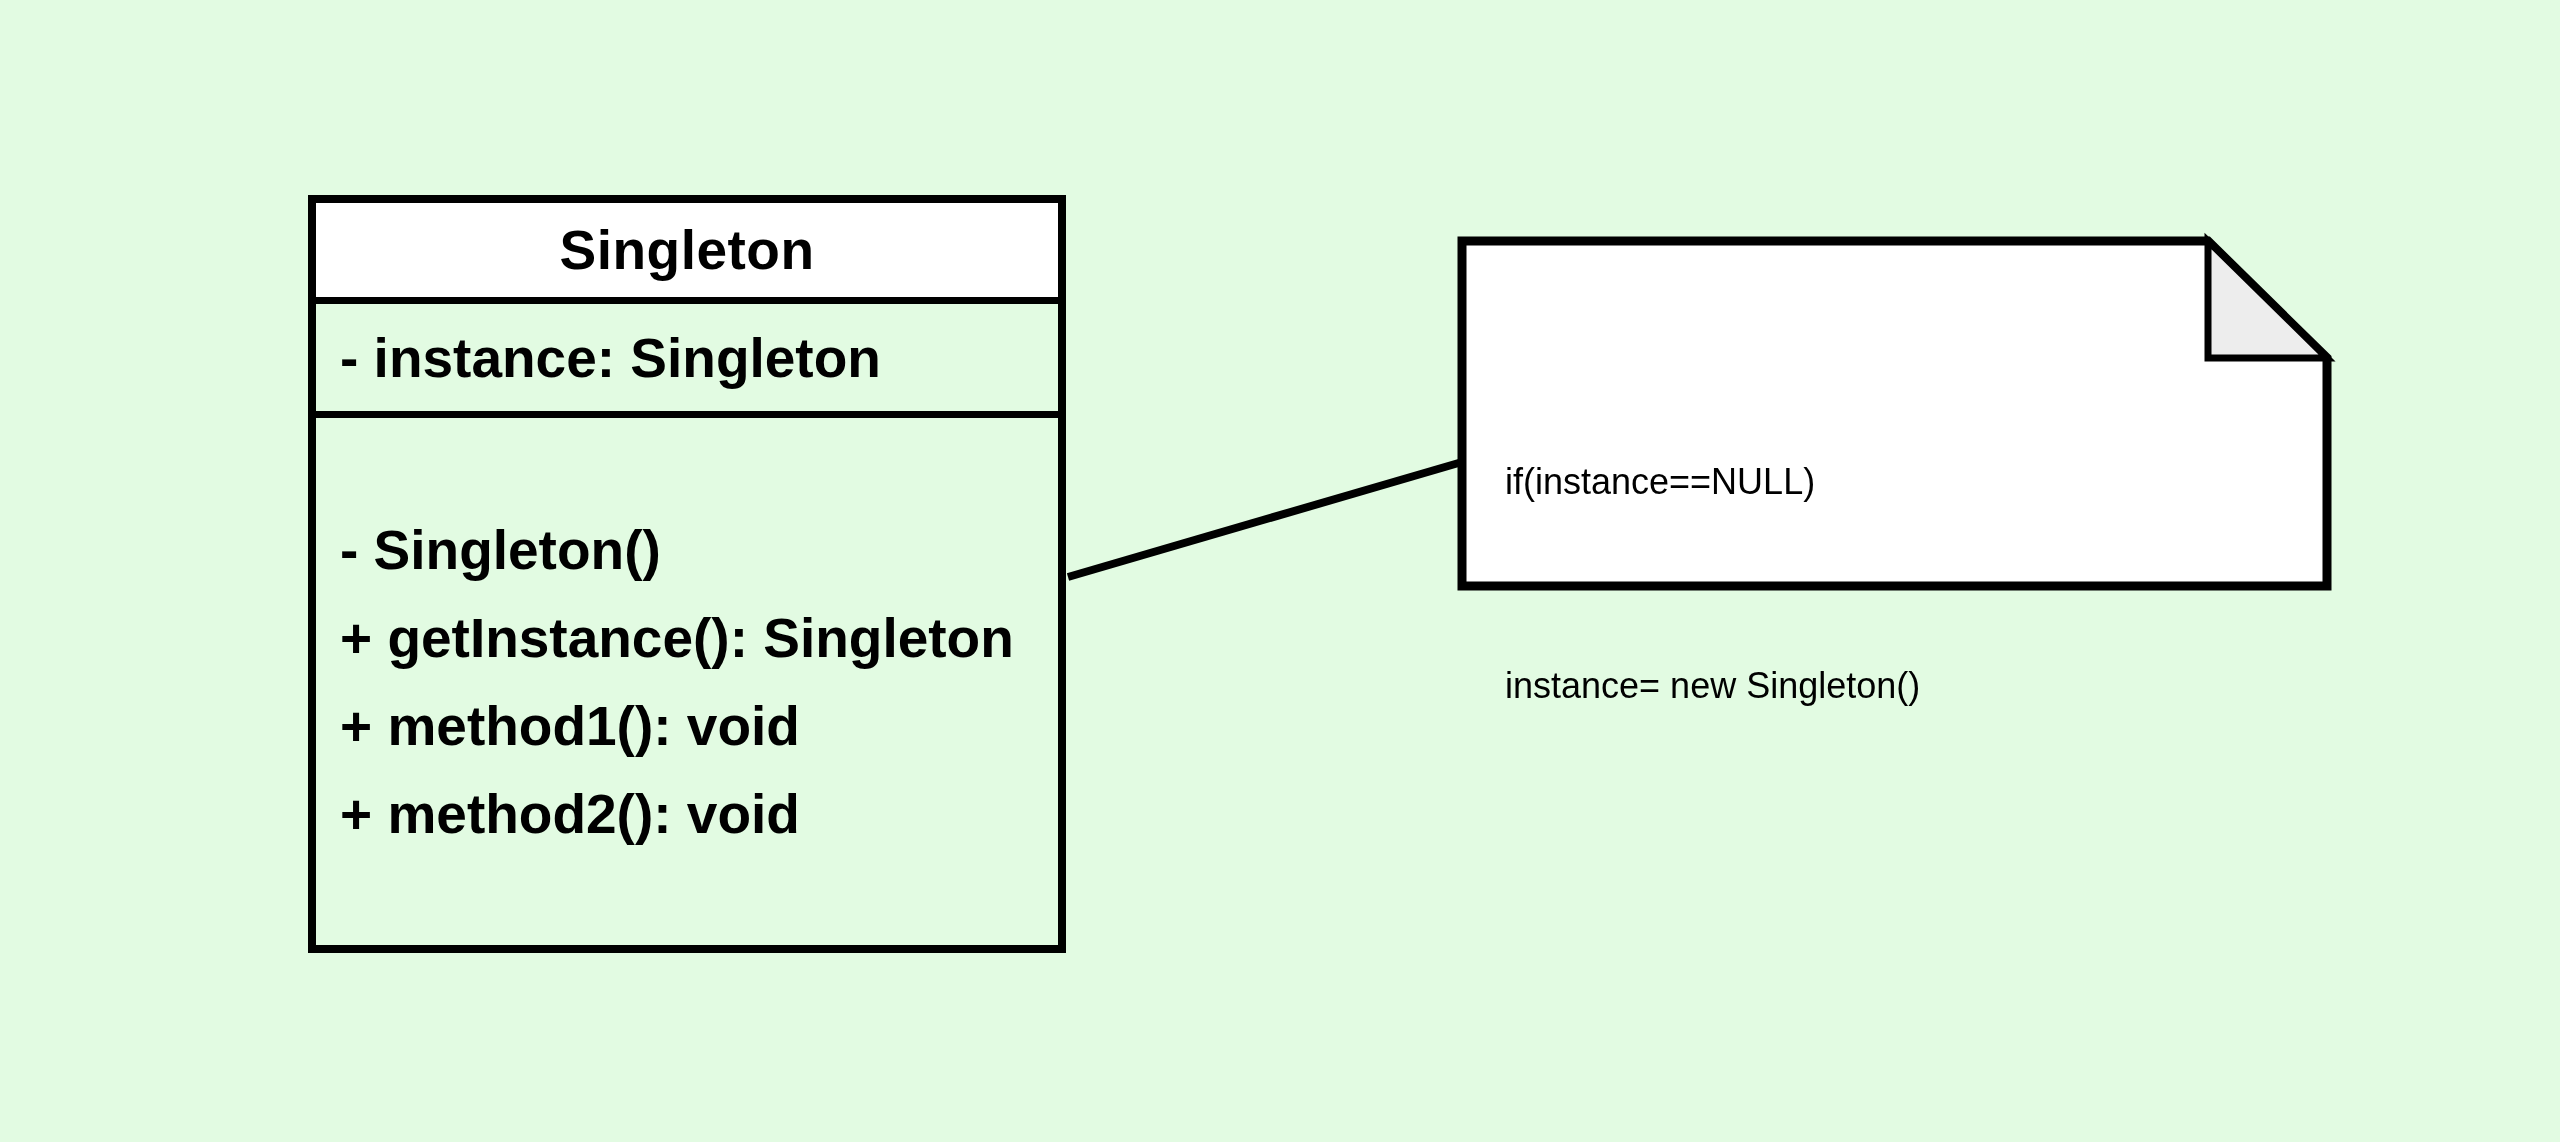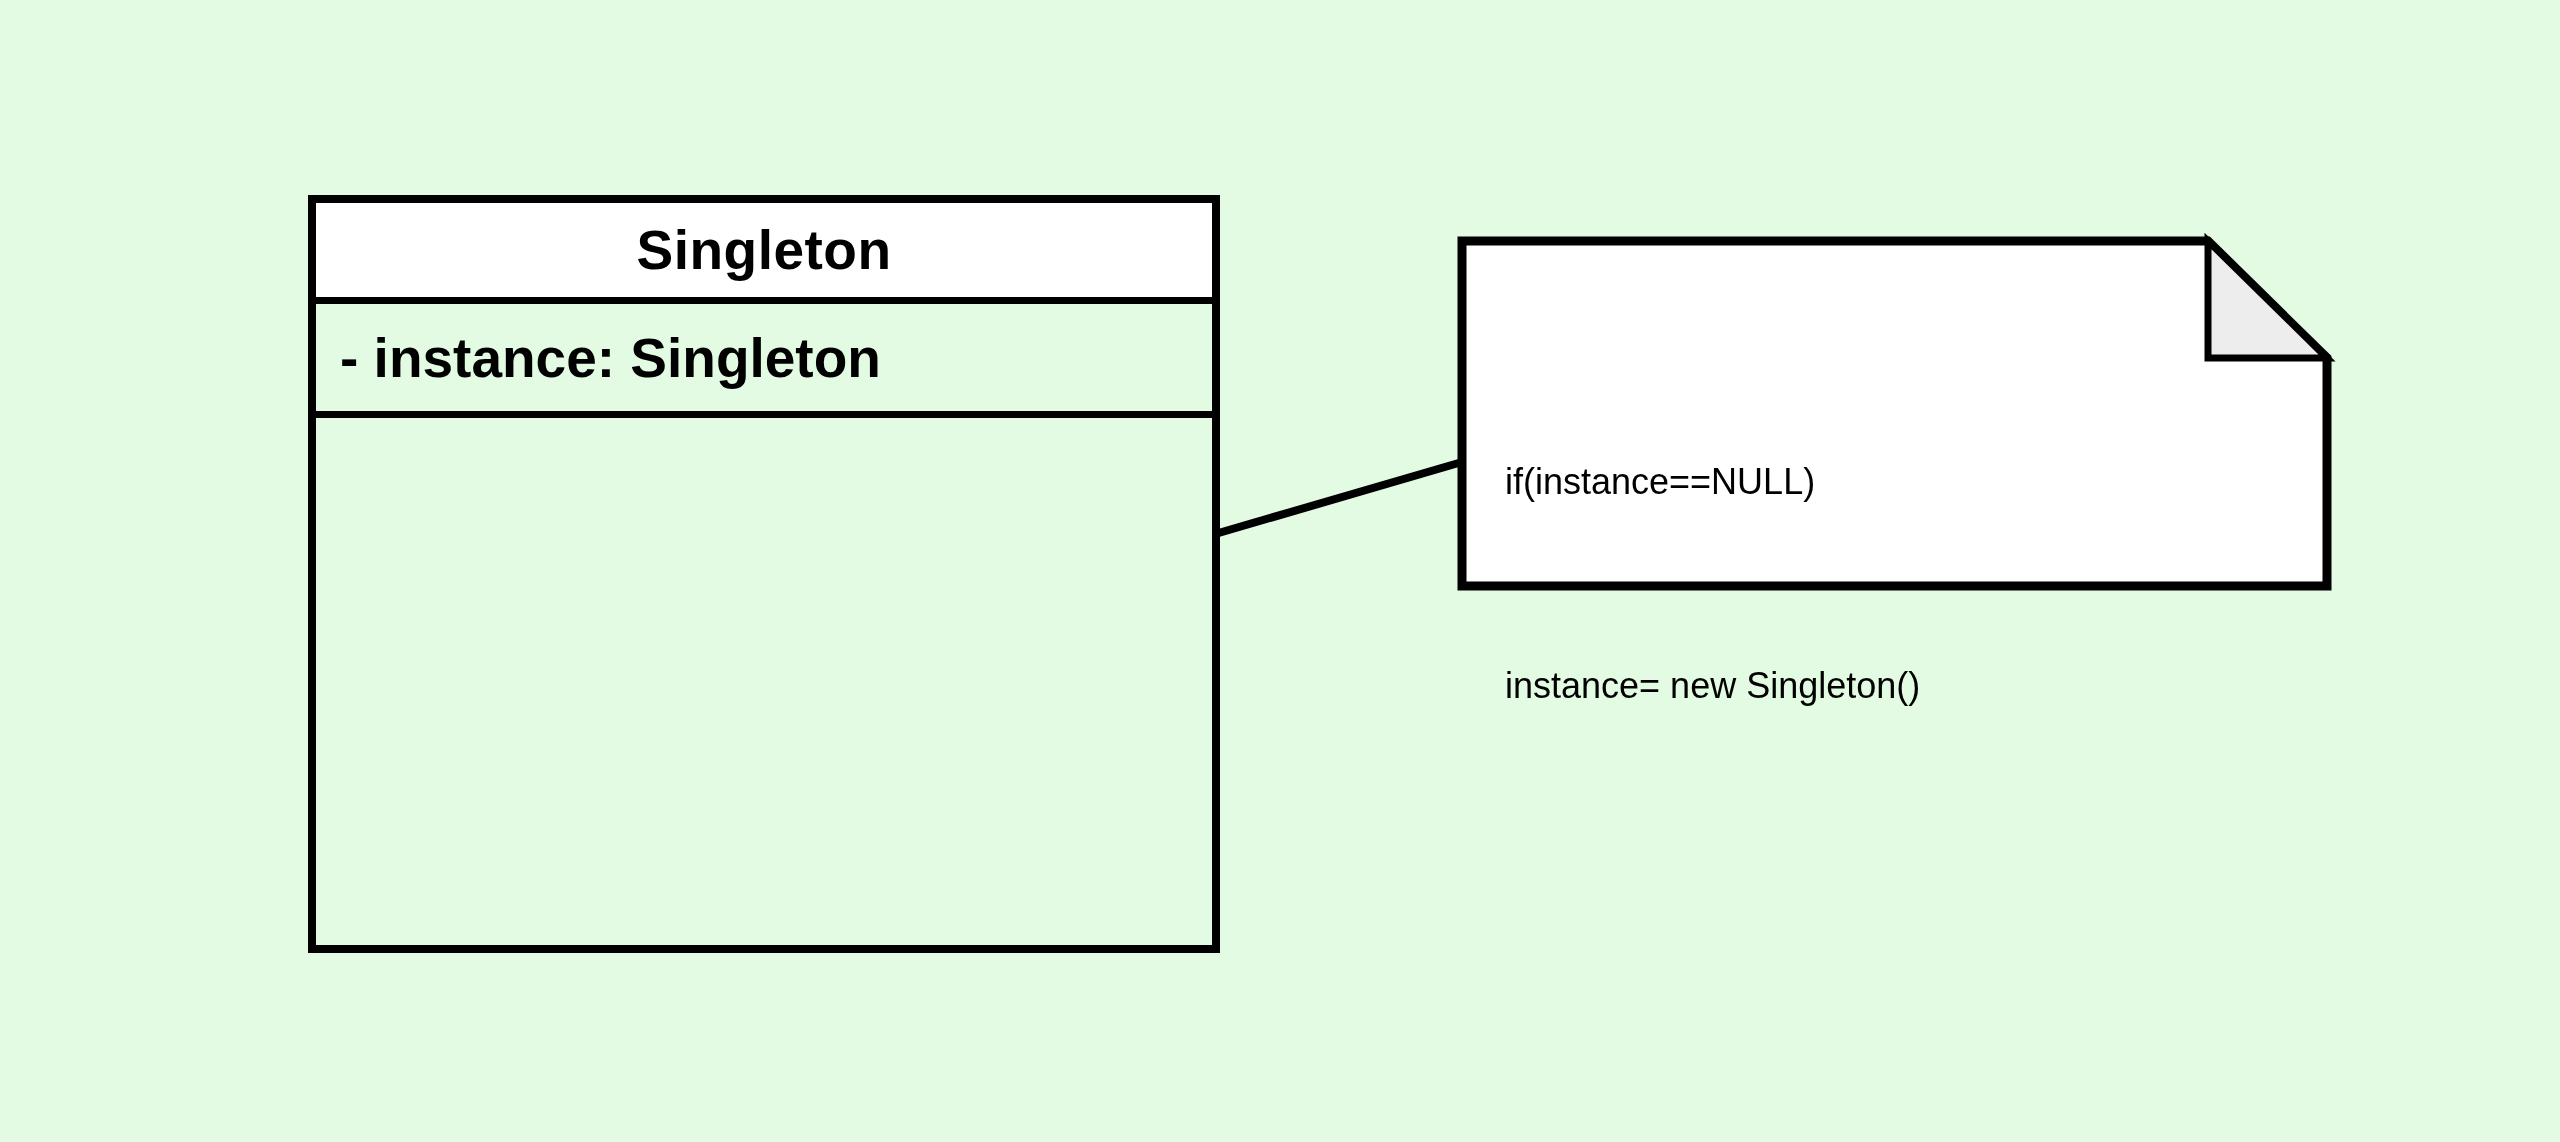--- a/index.html
+++ b/index.html
@@ -24,21 +24,21 @@
     left: 0;
     top: 0;
     width: 2560px;
     height: 1142px;
   }
   
   .class-box {
     position: absolute;
     left: 308px;
     top: 195px;
-    width: 912px;
+    width: 758px;
     height: 758px;
     box-sizing: border-box;
     border: 8px solid #000;
     background: #e2fbe2;
     display: flex;
     flex-direction: column;
   }
   .compartment-title {
     height: 94px;
     background: #ffffff;
@@ -89,20 +89,26 @@
     <polygon points="2208,241 2327,358 2208,358" stroke="#000000" stroke-width="7" stroke-linejoin="miter" fill="#ededed"></polygon>
   </svg>
 
   <div class="class-box">
     <div class="compartment-title">
       <span>Singleton</span>
     </div>
     <div class="compartment-attrs">
       <span class="member-line">- instance: Singleton</span>
     </div>
+    <div class="compartment-methods">
+      <div class="member-line">- Singleton()</div>
+      <div class="member-line">+ getInstance(): Singleton</div>
+      <div class="member-line">+ method1(): void</div>
+      <div class="member-line">+ method2(): void</div>
+    </div>
   </div>
 
   <div class="note-text">
     <div>if(instance==NULL)</div>
     <div>instance= new Singleton()</div>
   </div>
 
 </div>
 
 </body></html>

